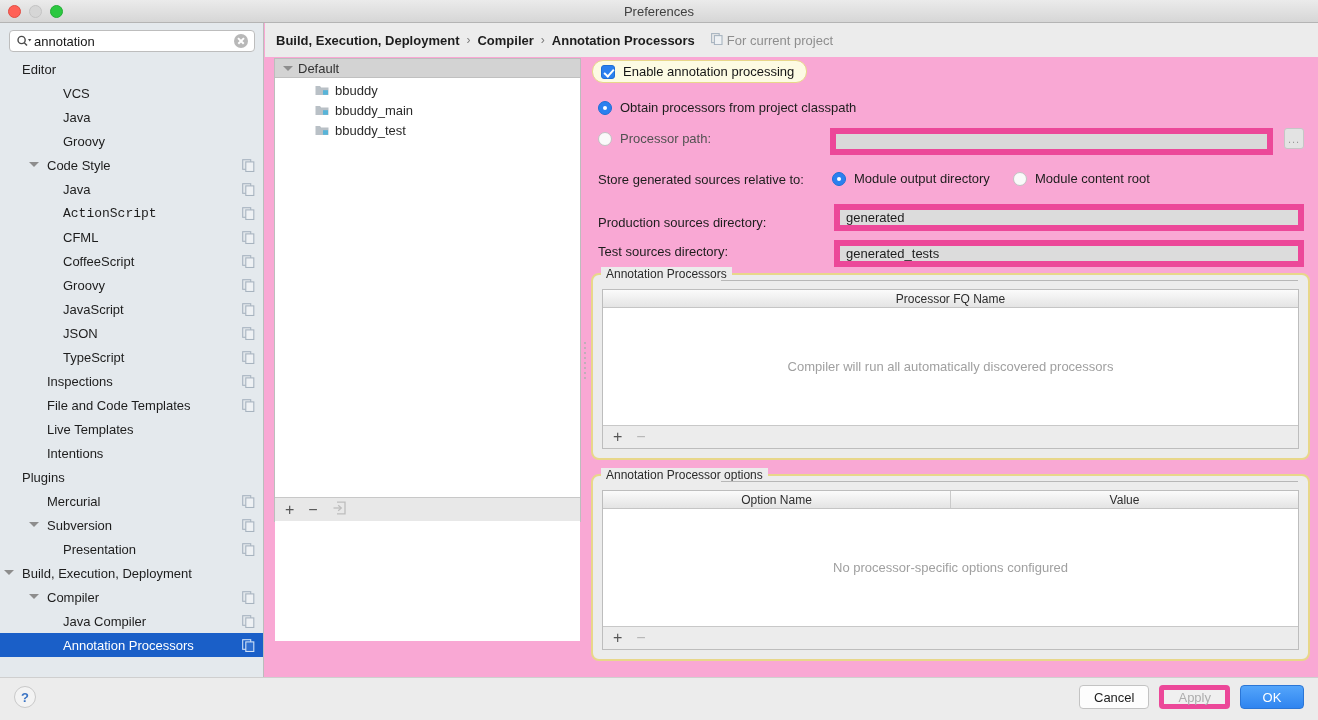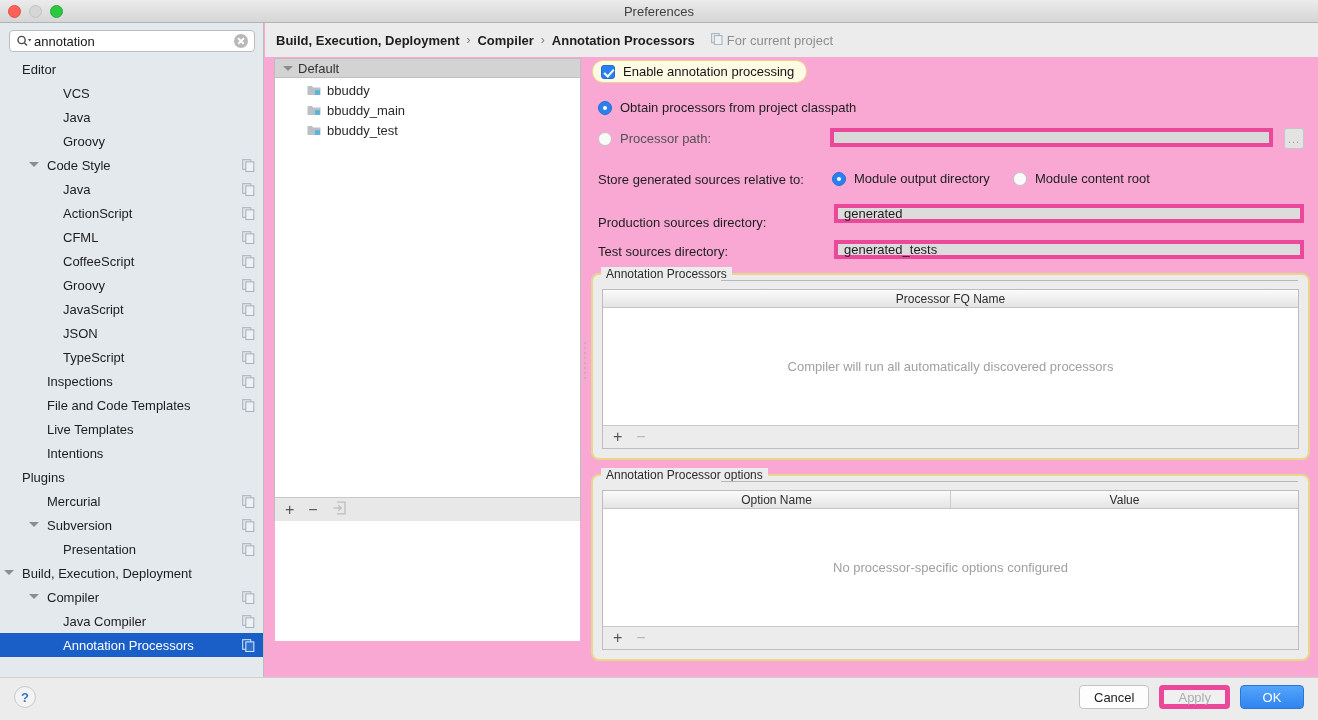--- a/index.html
+++ b/index.html
@@ -98,21 +98,21 @@
     display: flex; align-items: center; padding-left: 8px; font-size: 13px; color: #333;
   }
   .mod-head .arrow { width: 10px; height: 10px; margin-right: 5px; position: relative; }
   .mod-head .arrow::after {
     content: ""; position: absolute; left: 0; top: 3px;
     border-left: 5px solid transparent; border-right: 5px solid transparent;
     border-top: 5px solid #8d8d8d;
   }
   .mod-list { background: #fff; padding-top: 2px; height: 563px; }
   .mod-row {
-    height: 20px; display: flex; align-items: center; padding-left: 32px;
+    height: 20px; display: flex; align-items: center; padding-left: 40px;
     font-size: 13px; color: #2a2a2a; gap: 6px;
   }
   .mod-ico { width: 14px; height: 12px; flex: none; }
   .mod-toolbar {
     position: absolute; left: 0; bottom: 0; width: 100%; height: 24px;
     background: #e8e8e8; border-top: 1px solid #c8c8c8;
     display: flex; align-items: center; gap: 14px; padding-left: 10px;
   }
   .tb-btn { font-size: 16px; color: #555; line-height: 1; cursor: default; }
   .tb-btn.disabled { color: #b5b5b5; }
@@ -149,21 +149,21 @@
   }
   .radio.on { background: #2b80ef; border-color: #1f6ed6; }
   .radio.on::after {
     content: ""; position: absolute; left: 4px; top: 4px;
     width: 4px; height: 4px; border-radius: 50%; background: #fff;
   }
   .rad-label { font-size: 13px; color: #525252; }
   .rad-label.dark { color: #1d1d1d; }
 
   .field {
-    background: #d9d9d9; border: 4px solid #ec4899; height: 19px;
+    background: #d9d9d9; border: 6px solid #ec4899; height: 27px;
     display: flex; align-items: center; padding-left: 6px;
     font-size: 13px; color: #1d1d1d;
   }
   .field.enabled { background: #dcdcdc; }
   .browse {
     width: 20px; height: 21px; background: #e3e3e3; border: 1px solid #c6c6c6;
     border-radius: 3px; display: flex; align-items: center; justify-content: center;
     font-size: 11px; color: #999; letter-spacing: 1px;
   }
   .lbl { font-size: 13px; color: #1d1d1d; white-space: nowrap; }
@@ -269,21 +269,21 @@
             </svg></span>
         </div>
         <div class="tree-row">
           <span class="tree-label" style="margin-left: 63px;">Java</span>
           <span class="copy-ico"><svg width="13" height="13" viewBox="0 0 13 13">
               <rect x="0.7" y="0.7" width="8" height="9.6" fill="none" stroke="#a8b4c0" stroke-width="1.1"></rect>
               <rect x="3.8" y="2.9" width="8" height="9.6" fill="#eef1f4" stroke="#a8b4c0" stroke-width="1.1"></rect>
             </svg></span>
         </div>
         <div class="tree-row">
-          <span class="tree-label" style="margin-left: 63px;">ActionScript</span>
+          <span class="tree-label" style="margin-left: 63px; font-family: Liberation Mono, monospace;">ActionScript</span>
           <span class="copy-ico"><svg width="13" height="13" viewBox="0 0 13 13">
               <rect x="0.7" y="0.7" width="8" height="9.6" fill="none" stroke="#a8b4c0" stroke-width="1.1"></rect>
               <rect x="3.8" y="2.9" width="8" height="9.6" fill="#eef1f4" stroke="#a8b4c0" stroke-width="1.1"></rect>
             </svg></span>
         </div>
         <div class="tree-row">
           <span class="tree-label" style="margin-left: 63px;">CFML</span>
           <span class="copy-ico"><svg width="13" height="13" viewBox="0 0 13 13">
               <rect x="0.7" y="0.7" width="8" height="9.6" fill="none" stroke="#a8b4c0" stroke-width="1.1"></rect>
               <rect x="3.8" y="2.9" width="8" height="9.6" fill="#eef1f4" stroke="#a8b4c0" stroke-width="1.1"></rect>

